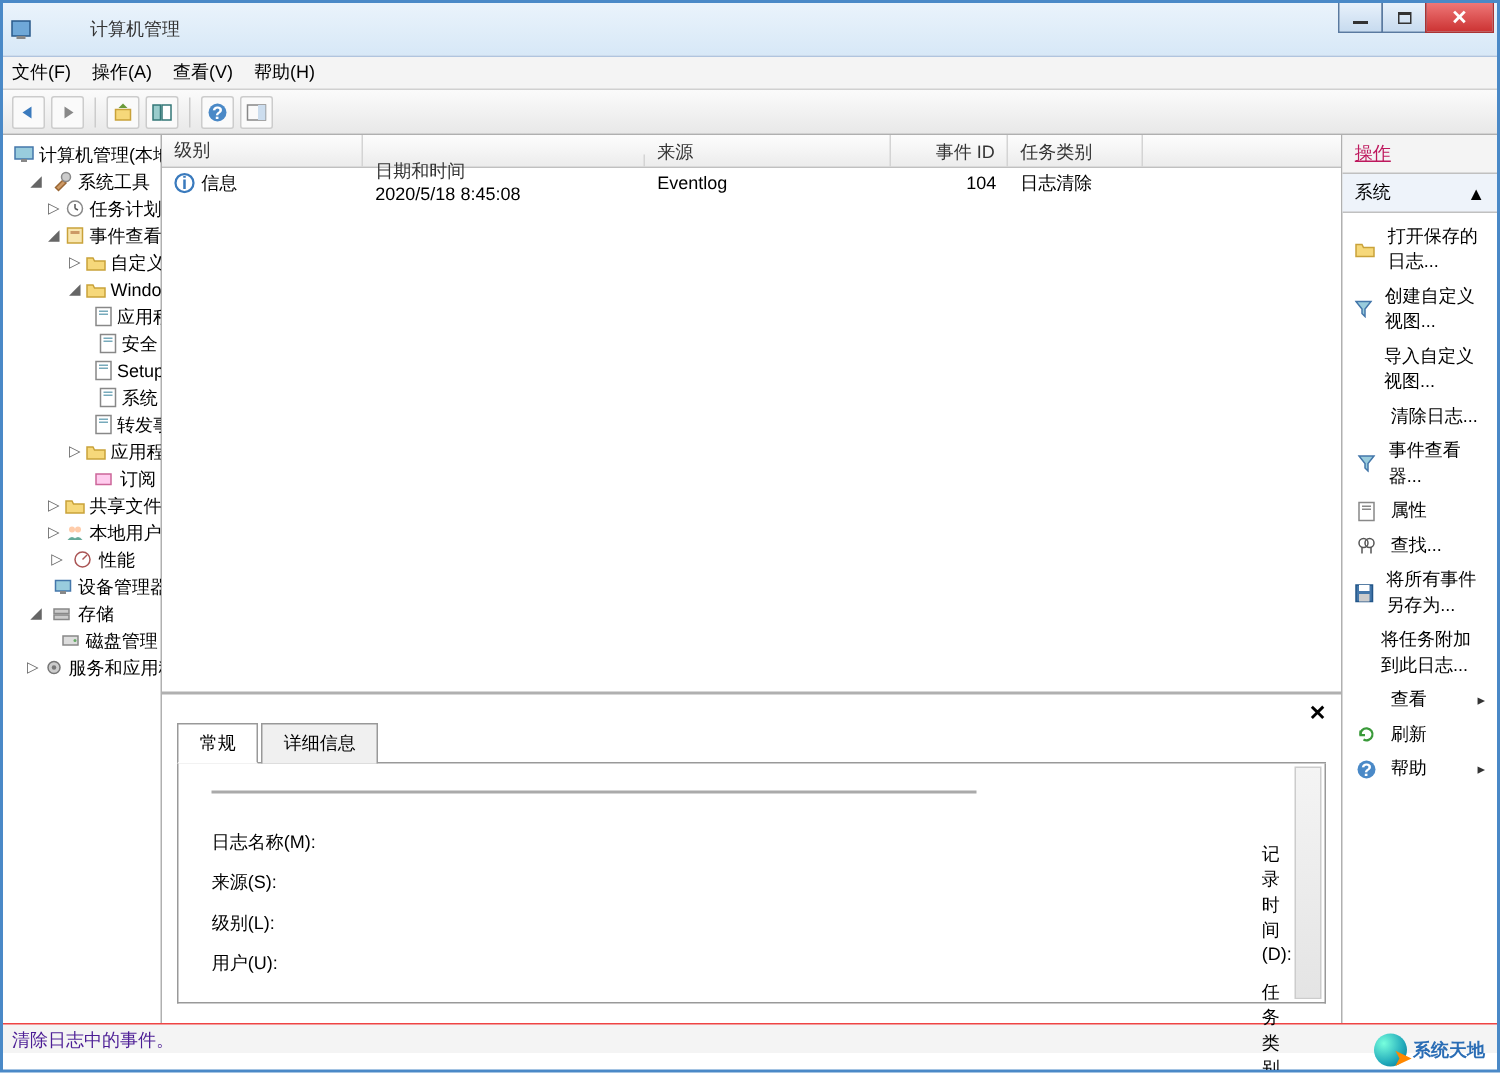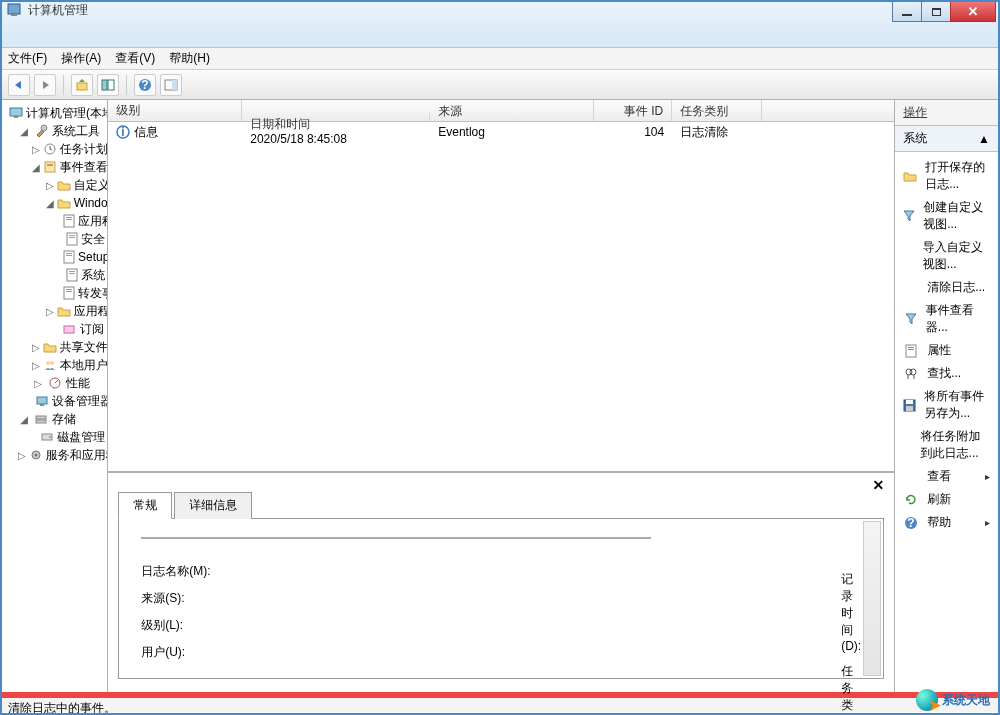--- a/index.html
+++ b/index.html
@@ -1,19 +1,19 @@
 <!DOCTYPE html>
 <html><head>
 <meta charset="utf-8">
 <style>
 * { box-sizing: border-box; margin: 0; padding: 0; font-family: "Microsoft YaHei", "Segoe UI", Tahoma, sans-serif; font-size: 12px; }
 body { background: #fff; width: 1000px; height: 715px; overflow: hidden; border: 2px solid #4a89c7; position: relative; }
 
 
-.titlebar { height: 46px; background: linear-gradient(#eaf3fb, #d7e8f7); display: flex; padding: 0 4px; border-bottom: 1px solid #b0c4de; }
+.titlebar { height: 36px; background: linear-gradient(#eaf3fb, #d7e8f7); display: flex; align-items: center; padding: 0 4px; border-bottom: 1px solid #b0c4de; gap: 32px; }
 .titlebar .icon { width: 16px; height: 16px; margin-right: 6px; display: inline-flex; }
 .titlebar .title { color: #333; }
 .win-controls { position: absolute; right: 2px; top: 0; display: flex; }
 .win-btn { width: 30px; height: 20px; border: 1px solid #5a7aa0; border-top: none; display: flex; align-items: center; justify-content: center; margin-left: -1px; }
 .win-min { background: linear-gradient(#e8f1fb,#c7dbef); }
 .win-max { background: linear-gradient(#e8f1fb,#c7dbef); }
 .win-close { background: linear-gradient(#e77,#c33); width: 46px; border-color: #a33; }
 .win-min span { width: 10px; height: 2px; background: #333; margin-top: 6px; }
 .win-max span { width: 9px; height: 8px; border: 1px solid #333; border-top-width: 2px; }
 .win-close span { color: #fff; font-weight: bold; font-size: 13px; }
@@ -61,29 +61,29 @@
 .tabs { display: flex; border-bottom: 1px solid #999; margin-top: 8px; }
 .tab { padding: 4px 14px; border: 1px solid #999; border-bottom: none; margin-right: 2px; background: #f0f0f0; position: relative; top: 1px; }
 .tab.active { background: #fff; border-bottom: 1px solid #fff; }
 .detail-body { border: 1px solid #999; border-top: none; padding: 18px 22px; height: 160px; position: relative; display: flex; gap: 30px; }
 .detail-body::after { content: ""; position: absolute; right: 2px; top: 2px; bottom: 2px; width: 16px; background: linear-gradient(#f4f4f4,#e4e4e4); border: 1px solid #ccc; }
 .field-col { display: flex; flex-direction: column; gap: 10px; }
 .field-label { color: #000; }
 .field-box { border: 1px solid #aaa; height: 20px; width: 510px; margin-bottom: 14px; }
 
 
-.actions-header { padding: 4px 8px; background: #f4f4f4; border-bottom: 1px solid #c0c0c0; font-weight: normal; color: #404040; text-decoration: underline; }
+.actions-header { padding: 4px 8px; background: #f4f4f4; border-bottom: 1px solid #c0c0c0; font-weight: normal; color: #be185d; text-decoration: underline; }
 .actions-section { padding: 4px 8px; background: #eef3fa; border-bottom: 1px solid #c0c0c0; display: flex; justify-content: space-between; align-items: center; }
 .action-list { padding: 4px 0; }
 .action-item { display: flex; align-items: center; padding: 3px 8px; gap: 8px; cursor: default; }
 .action-item .aicon { width: 16px; height: 16px; display: inline-flex; align-items: center; justify-content: center; }
 .action-item.submenu::after { content: "▸"; margin-left: auto; color: #333; font-size: 10px; }
 
 
-.statusbar { height: 20px; border-top: 6px solid #ef4444; padding: 2px 6px; background: #f4f4f4; color: #000000; }
+.statusbar { height: 20px; border-top: 1px solid #ef4444; padding: 2px 6px; background: #f4f4f4; color: #4c1d95; }
 
 
 .watermark { position: absolute; right: 8px; bottom: 2px; display: flex; align-items: center; gap: 4px; font-weight: bold; color: #2a6db5; font-size: 16px; }
 .watermark .globe { width: 22px; height: 22px; border-radius: 50%; background: radial-gradient(circle at 30% 30%, #7fd, #2ab 60%, #068); position: relative; }
 .watermark .arrow { position: absolute; right: -3px; bottom: -2px; color: #f80; font-size: 14px; }
 
 
 svg { display: block; }
 </style>
 </head>

